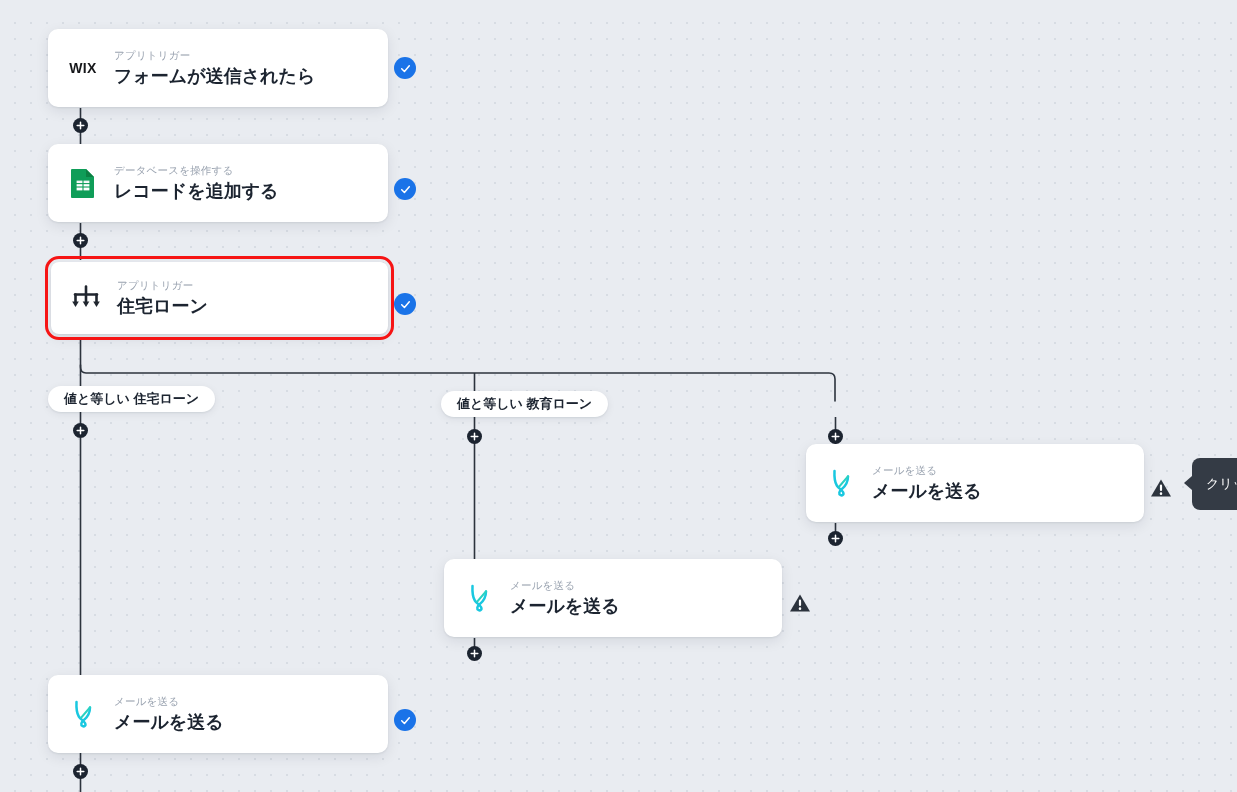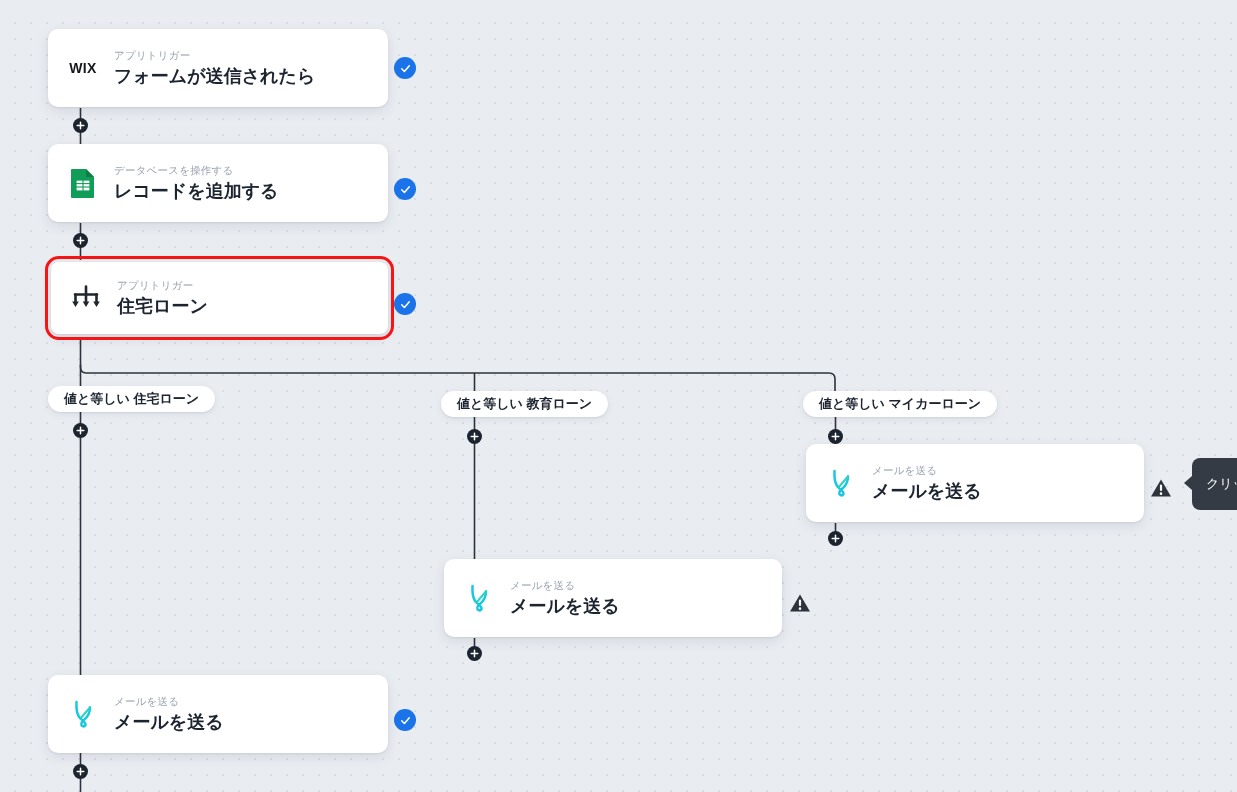--- a/index.html
+++ b/index.html
@@ -255,23 +255,20 @@
       <path d="M5 12.5 L10 17.5 L19 7" fill="none" stroke="#ffffff" stroke-width="2.8" stroke-linecap="round" stroke-linejoin="round"></path>
     </svg>
   </div>
 
   <div class="branch-pill" style="left:48px; top:378px;">
     <span>値と等しい 住宅ローン</span>
   </div>
   <div class="branch-pill" style="left:441px; top:383px;">
     <span>値と等しい 教育ローン</span>
   </div>
-  <div class="branch-pill" style="left:803px; top:383px;">
-    <span>値と等しい マイカーローン</span>
-  </div>
 
   <div class="plus-node" style="left:73px; top:110px;">
     <svg width="9" height="9" viewBox="0 0 12 12">
       <path d="M6 1.6 V10.4 M1.6 6 H10.4" stroke="#ffffff" stroke-width="2" stroke-linecap="round"></path>
     </svg>
   </div>
   <div class="plus-node" style="left:73px; top:225px;">
     <svg width="9" height="9" viewBox="0 0 12 12">
       <path d="M6 1.6 V10.4 M1.6 6 H10.4" stroke="#ffffff" stroke-width="2" stroke-linecap="round"></path>
     </svg>

